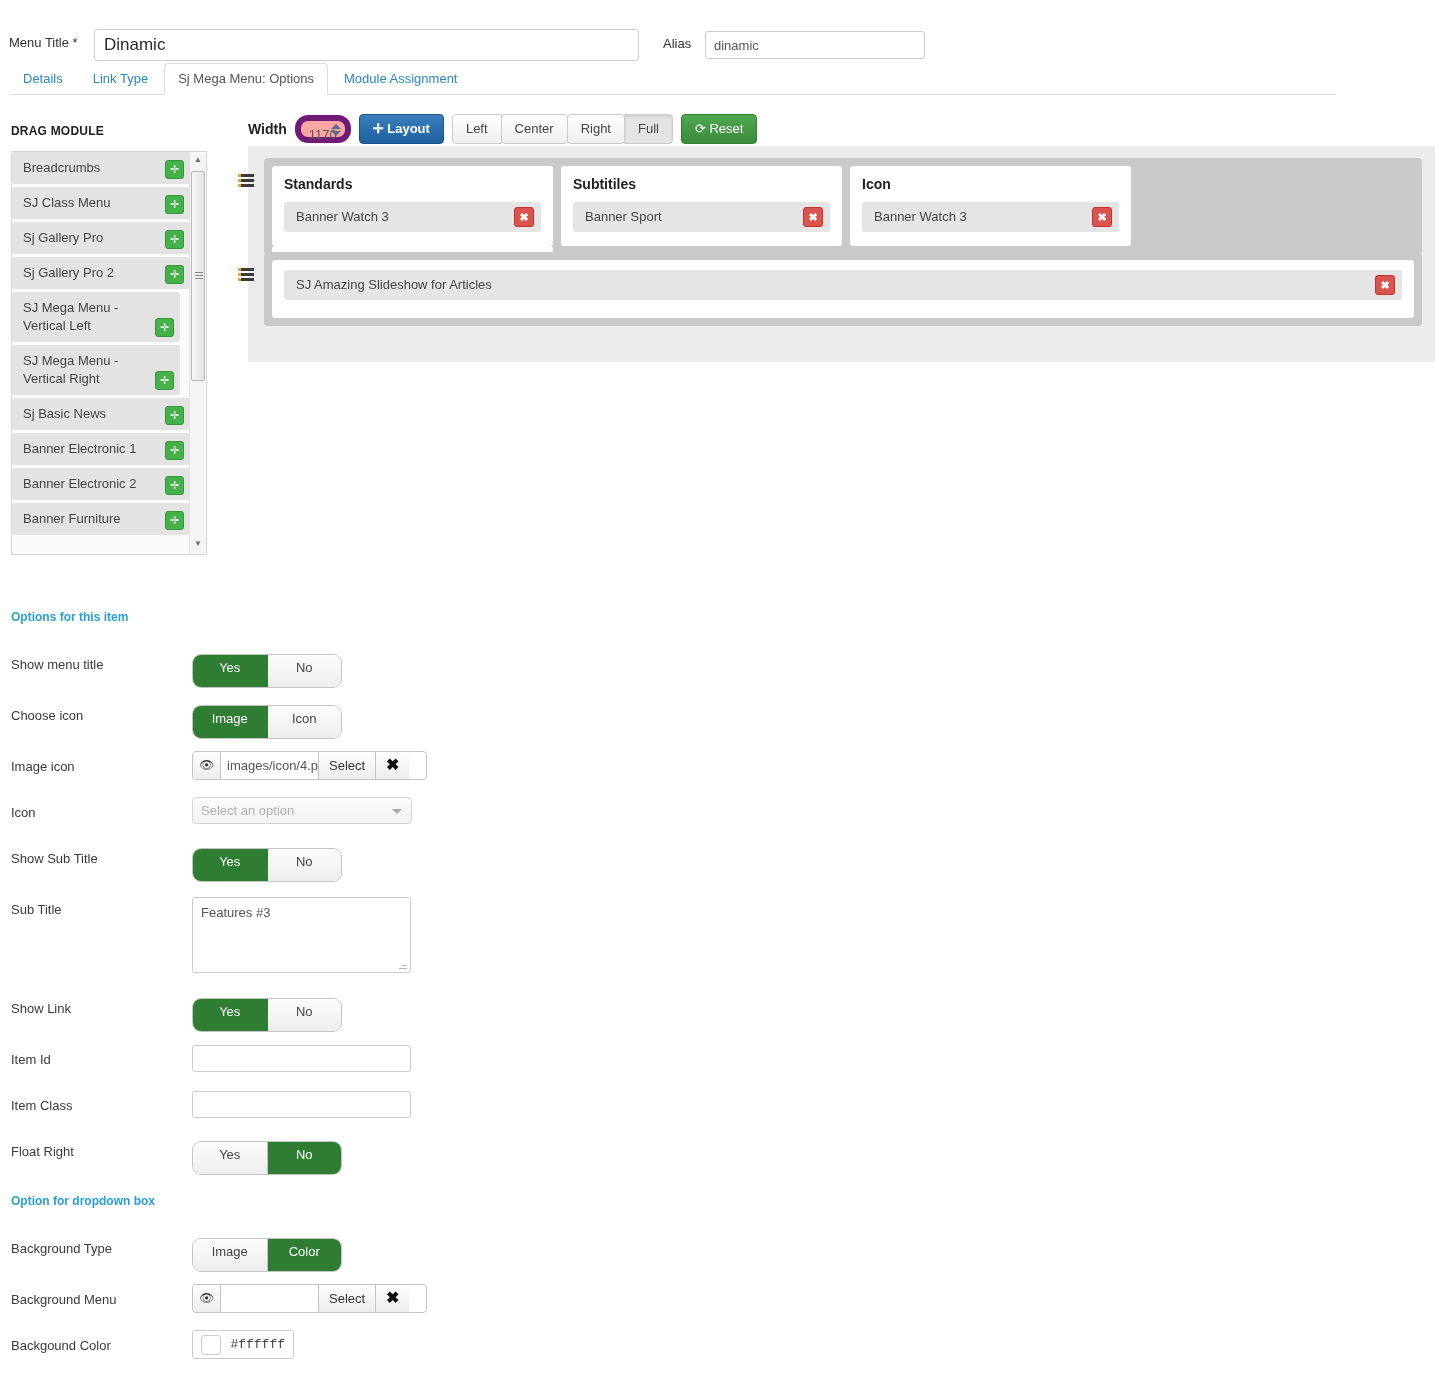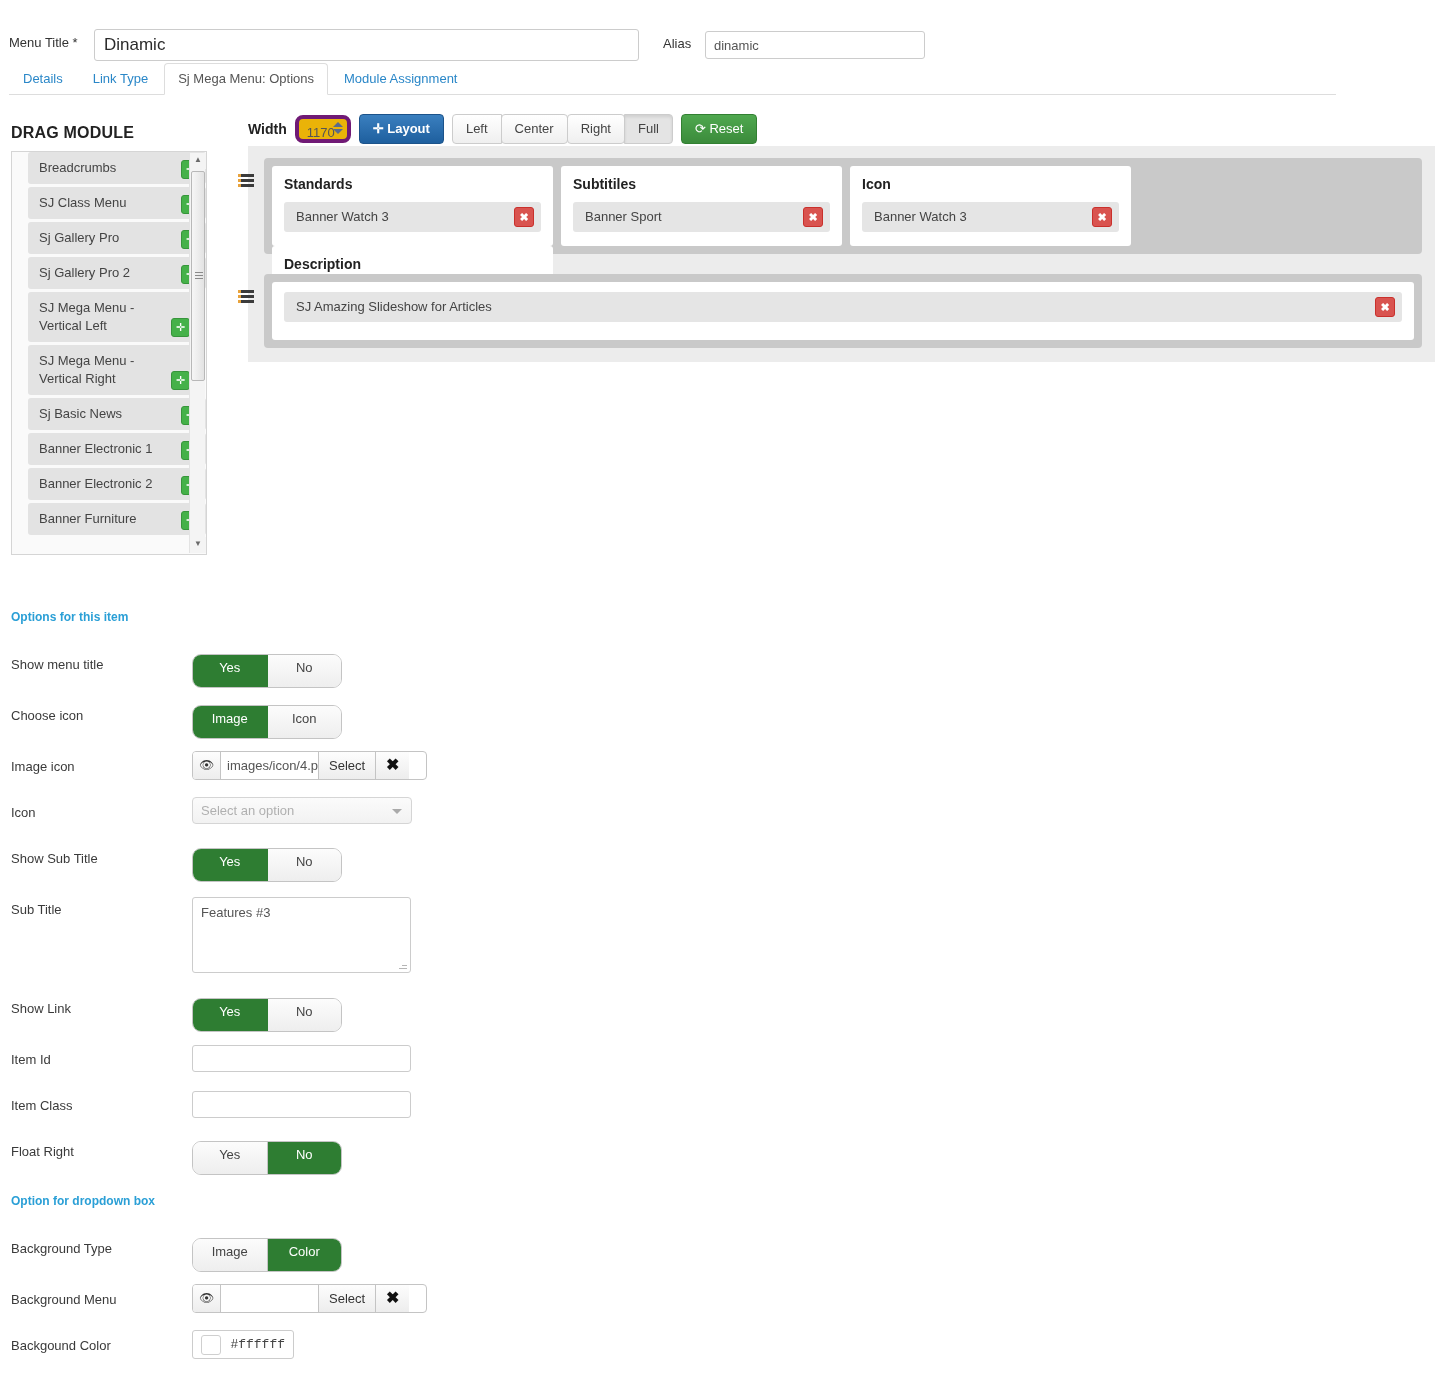--- a/index.html
+++ b/index.html
@@ -60,32 +60,32 @@
   .tab.active {
     background: #ffffff;
     border: 1px solid #dddddd;
     border-bottom: 1px solid #ffffff;
     color: #555555;
   }
 
   
   .drag-title {
     position: absolute; left: 11px; top: 124px;
-    font-size: 16px; font-weight: bold; color: #222;
+    font-size: 12px; font-weight: bold; color: #222;
     letter-spacing: .2px;
   }
   .drag-box {
     position: absolute; left: 11px; top: 151px;
     width: 196px; height: 404px;
     border: 1px solid #d5d5d5;
     background: #fafafa;
     overflow: hidden;
   }
   .drag-list {
-    position: absolute; left: 0; top: 0; width: 178px; margin-left: 16px;
+    position: absolute; left: 0; top: 0; width: 178px;
   }
   .drag-item {
     position: relative;
     margin: 0 0 3px 0;
     min-height: 32px;
     background: #e3e3e3;
     border-radius: 3px;
     padding: 7px 34px 7px 11px;
     font-size: 13px; color: #444;
     line-height: 18px;
@@ -135,22 +135,22 @@
   }
 
   
   .toolbar { position: absolute; left: 248px; top: 114px; height: 44px; }
   .tb-width-label {
     float: left; font-size: 14px; font-weight: bold;
     color: #222; line-height: 30px; margin-right: 8px;
   }
   .tb-num {
     float: left; width: 56px; height: 28px; margin-top: 1px;
-    border: 4px solid #701a75; border-radius: 8px;
-    position: relative; background: #eab308;
+    border: 6px solid #701a75; border-radius: 13px;
+    position: relative; background: #fca5a5;
   }
   .tb-num input {
     position: absolute; left: 0; top: 0;
     width: 38px; height: 26px; border: 0; outline: none;
     background: transparent; text-align: right;
     font-family: "Liberation Sans", sans-serif;
     font-size: 13px; color: #555; padding-right: 2px;
   }
   .spin {
     position: absolute; right: 2px; top: 1px;
@@ -469,21 +469,21 @@
     </div>
     <div class="lcol" style="width:281px;">
       <div class="lcol-title">Description</div>
       <div class="mod">
         <span>Banner Sport</span>
         <span class="mod-x">✖</span>
       </div>
     </div>
   </div>
 
-  <div class="lrow" style="top:128px; height:74px;">
+  <div class="lrow" style="top:106px; height:74px;">
     <div class="lrow-handle">
       <span></span>
         <span></span>
         <span></span>
     </div>
     <div class="lcol" style="width:1142px; min-height:58px;">
       <div class="lcol-title" style="margin-bottom:0;min-height:0;"></div>
       <div class="mod">
         <span>SJ Amazing Slideshow for Articles</span>
         <span class="mod-x">✖</span>

